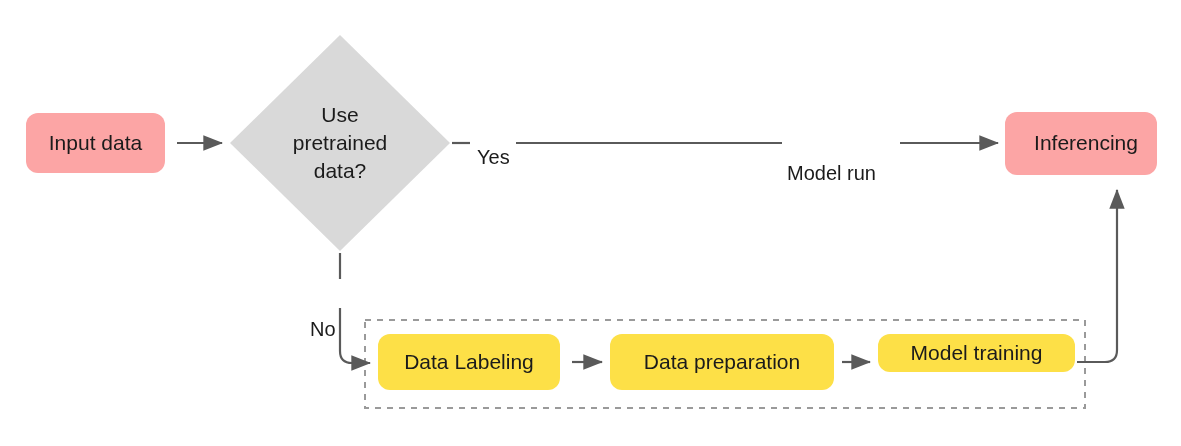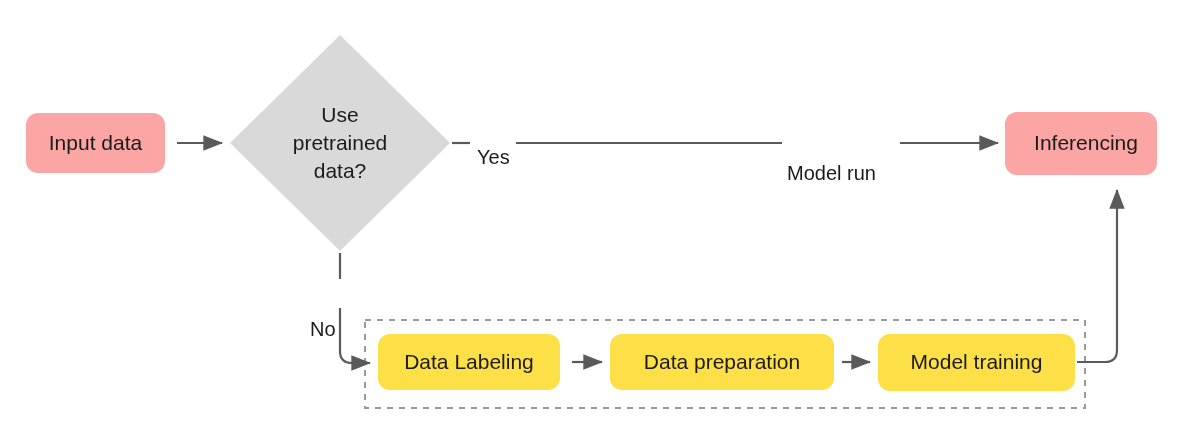--- a/index.html
+++ b/index.html
@@ -66,21 +66,21 @@
     background: #ffffff;
     padding: 0 7px;
     white-space: nowrap;
     line-height: 1.2;
   }
   #input-data-node   { left: 26px;   top: 113px; width: 139px; height: 60px; }
   #inferencing-node  { left: 1005px; top: 112px; width: 152px; height: 63px; padding-left: 10px; }
   #diamond-text      { left: 270px;  top: 88px;  width: 140px; height: 110px; }
   #data-labeling-node     { left: 378px; top: 334px; width: 182px; height: 56px; }
   #data-preparation-node  { left: 610px; top: 334px; width: 224px; height: 56px; }
-  #model-training-node    { left: 878px; top: 334px; width: 197px; height: 57px; }
+  #model-training-node    { left: 878px; top: 334px; width: 197px; height: 38px; }
   #label-yes       { left: 470px; top: 145px; text-align: center; }
   #label-model-run { left: 780px; top: 147px; margin-top: 14px; }
   #label-no        { left: 310px; top: 281px; background: transparent; padding: 0; margin-top: 36px; }
 </style>
 </head>
 <body>
 
 <div id="canvas">
 
   <svg id="flow-svg" viewBox="0 0 1181 446" xmlns="http://www.w3.org/2000/svg">

